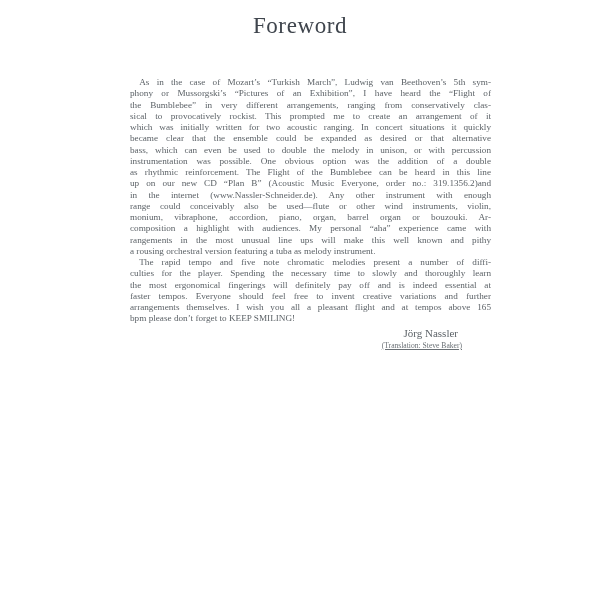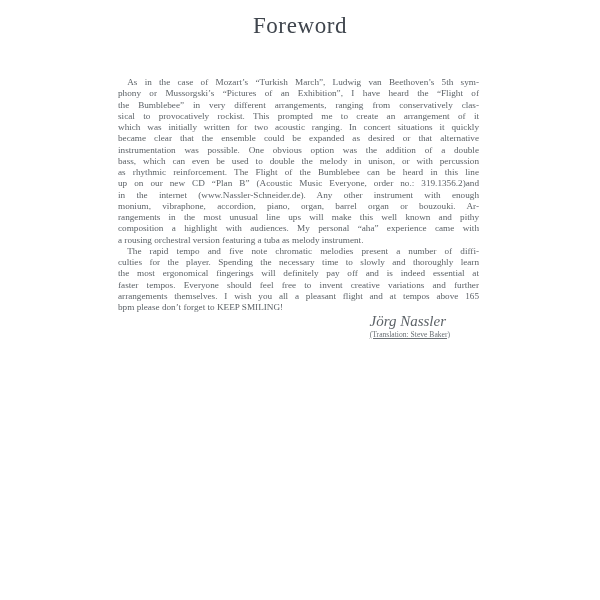--- a/index.html
+++ b/index.html
@@ -22,43 +22,42 @@
     width: 100%;
     margin: 0;
     text-align: center;
     font-weight: 400;
     font-size: 23px;
     letter-spacing: 0.6px;
     color: #3f454d;
   }
   .body-block {
     position: absolute;
-    left: 118px;
+    left: 130px;
     top: 77px;
     width: 361px;
     font-size: 9.2px;
     line-height: 11.25px;
     color: #5d6368;
   }
   .line {
     text-align: justify;
     text-align-last: justify;
   }
   .line.para-end {
     text-align: left;
     text-align-last: left;
   }
   .line.para-start {
     text-indent: 1em;
   }
   .signature {
     text-align: right;
     padding-right: 33px;
-    font-style: italic;
-    font-size: 15px;
+    font-size: 11px;
     margin-top: 3px;
     color: #5d6368;
   }
   .translation {
     text-align: right;
     padding-right: 29px;
     font-size: 7.6px;
     margin-top: 1px;
     color: #6a7075;
     text-decoration: underline;
@@ -87,28 +86,29 @@
   <h1 class="title">Foreword</h1>
 
   <div class="body-block">
     <div id="paragraphs">
         <div class="line para-start">As in the case of Mozart’s “Turkish March”, Ludwig van Beethoven’s 5th sym-</div>
         <div class="line">phony or Mussorgski’s “Pictures of an Exhibition”, I have heard the “Flight of</div>
         <div class="line">the Bumblebee”  in very different arrangements, ranging from conservatively clas-</div>
         <div class="line">sical to provocatively rockist. This prompted me to create an arrangement of it</div>
         <div class="line">which was initially written for two acoustic ranging. In concert situations it quickly</div>
         <div class="line">became clear that the ensemble could be expanded as desired or that alternative</div>
+        <div class="line">bass, which can even be used to double the melody in unison, or with percussion</div>
         <div class="line">instrumentation was possible. One obvious option was the addition of a double</div>
-        <div class="line">bass, which can even be used to double the melody in unison, or with percussion</div>
         <div class="line">as rhythmic reinforcement. The Flight of the Bumblebee can be heard in this line</div>
         <div class="line">up on our new CD “Plan B” (Acoustic Music Everyone, order no.: 319.1356.2)and</div>
         <div class="line">in the internet (www.Nassler-Schneider.de). Any other instrument with enough</div>
+        <div class="line">range could conceivably also be used—flute or other wind instruments, violin,</div>
         <div class="line">monium, vibraphone, accordion, piano, organ, barrel organ or bouzouki. Ar-</div>
+        <div class="line">composition a highlight with audiences. My personal “aha” experience came with</div>
         <div class="line">rangements in the most unusual line ups will make this well known and pithy</div>
-        <div class="line">composition a highlight with audiences. My personal “aha” experience came with</div>
         <div class="line para-end">a rousing orchestral version featuring a tuba as melody instrument.</div>
         <div class="line para-start">The rapid tempo and five note chromatic melodies present a number of diffi-</div>
         <div class="line">culties for the player. Spending the necessary time to slowly and thoroughly learn</div>
         <div class="line">the most ergonomical fingerings will definitely pay off and is indeed essential at</div>
         <div class="line">faster tempos. Everyone should feel free to invent creative variations and further</div>
         <div class="line">arrangements themselves. I wish you all a pleasant flight and at tempos above 165</div>
         <div class="line para-end">bpm please don’t forget to KEEP SMILING!</div>
       </div>
     <div class="signature">Jörg Nassler</div>
     <div class="translation">(Translation: Steve Baker)</div>

